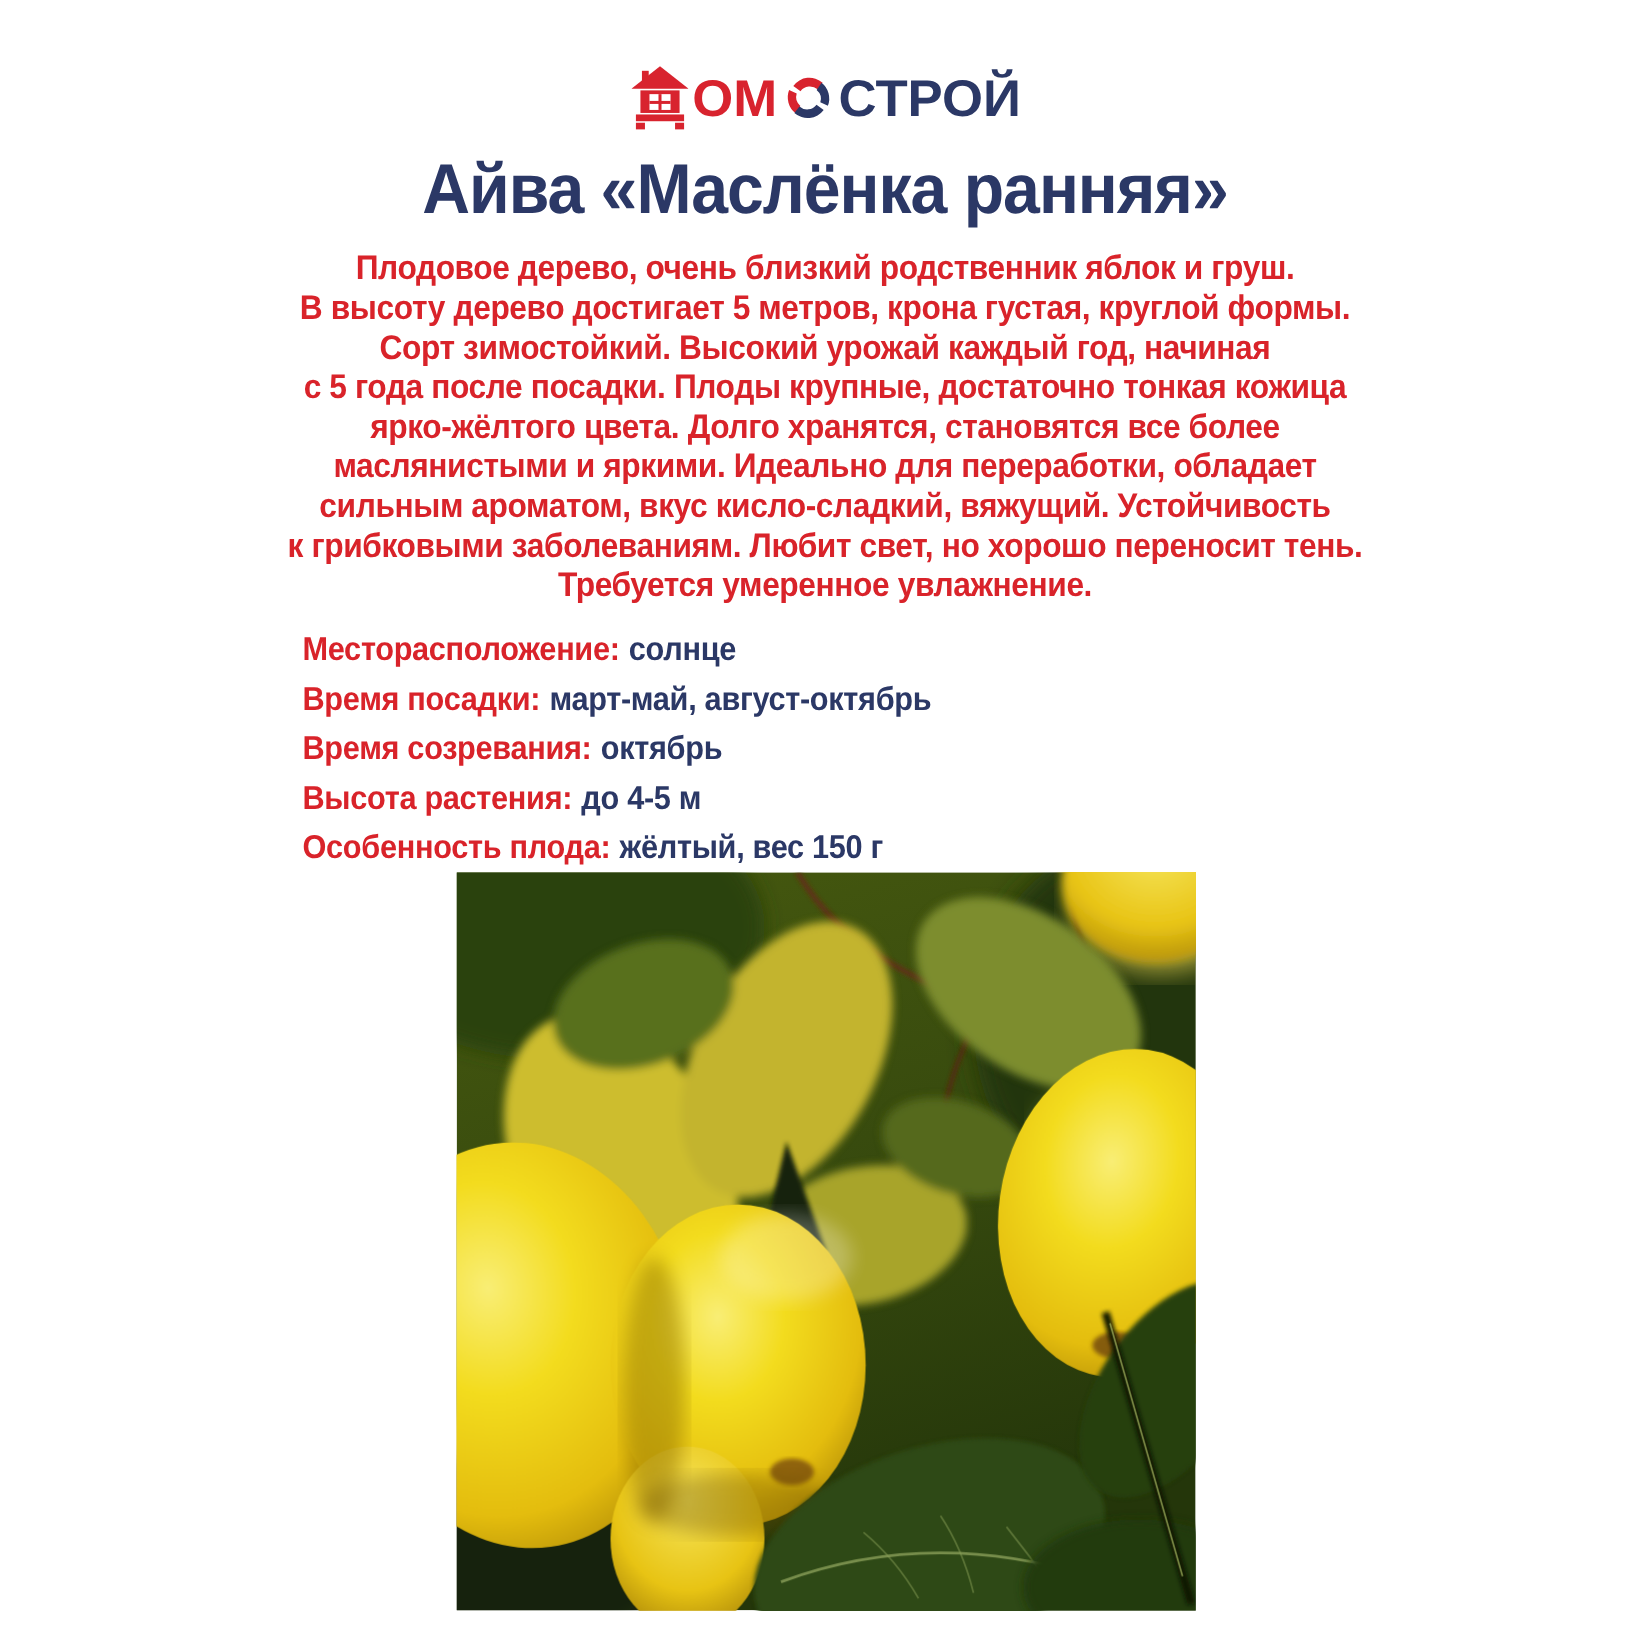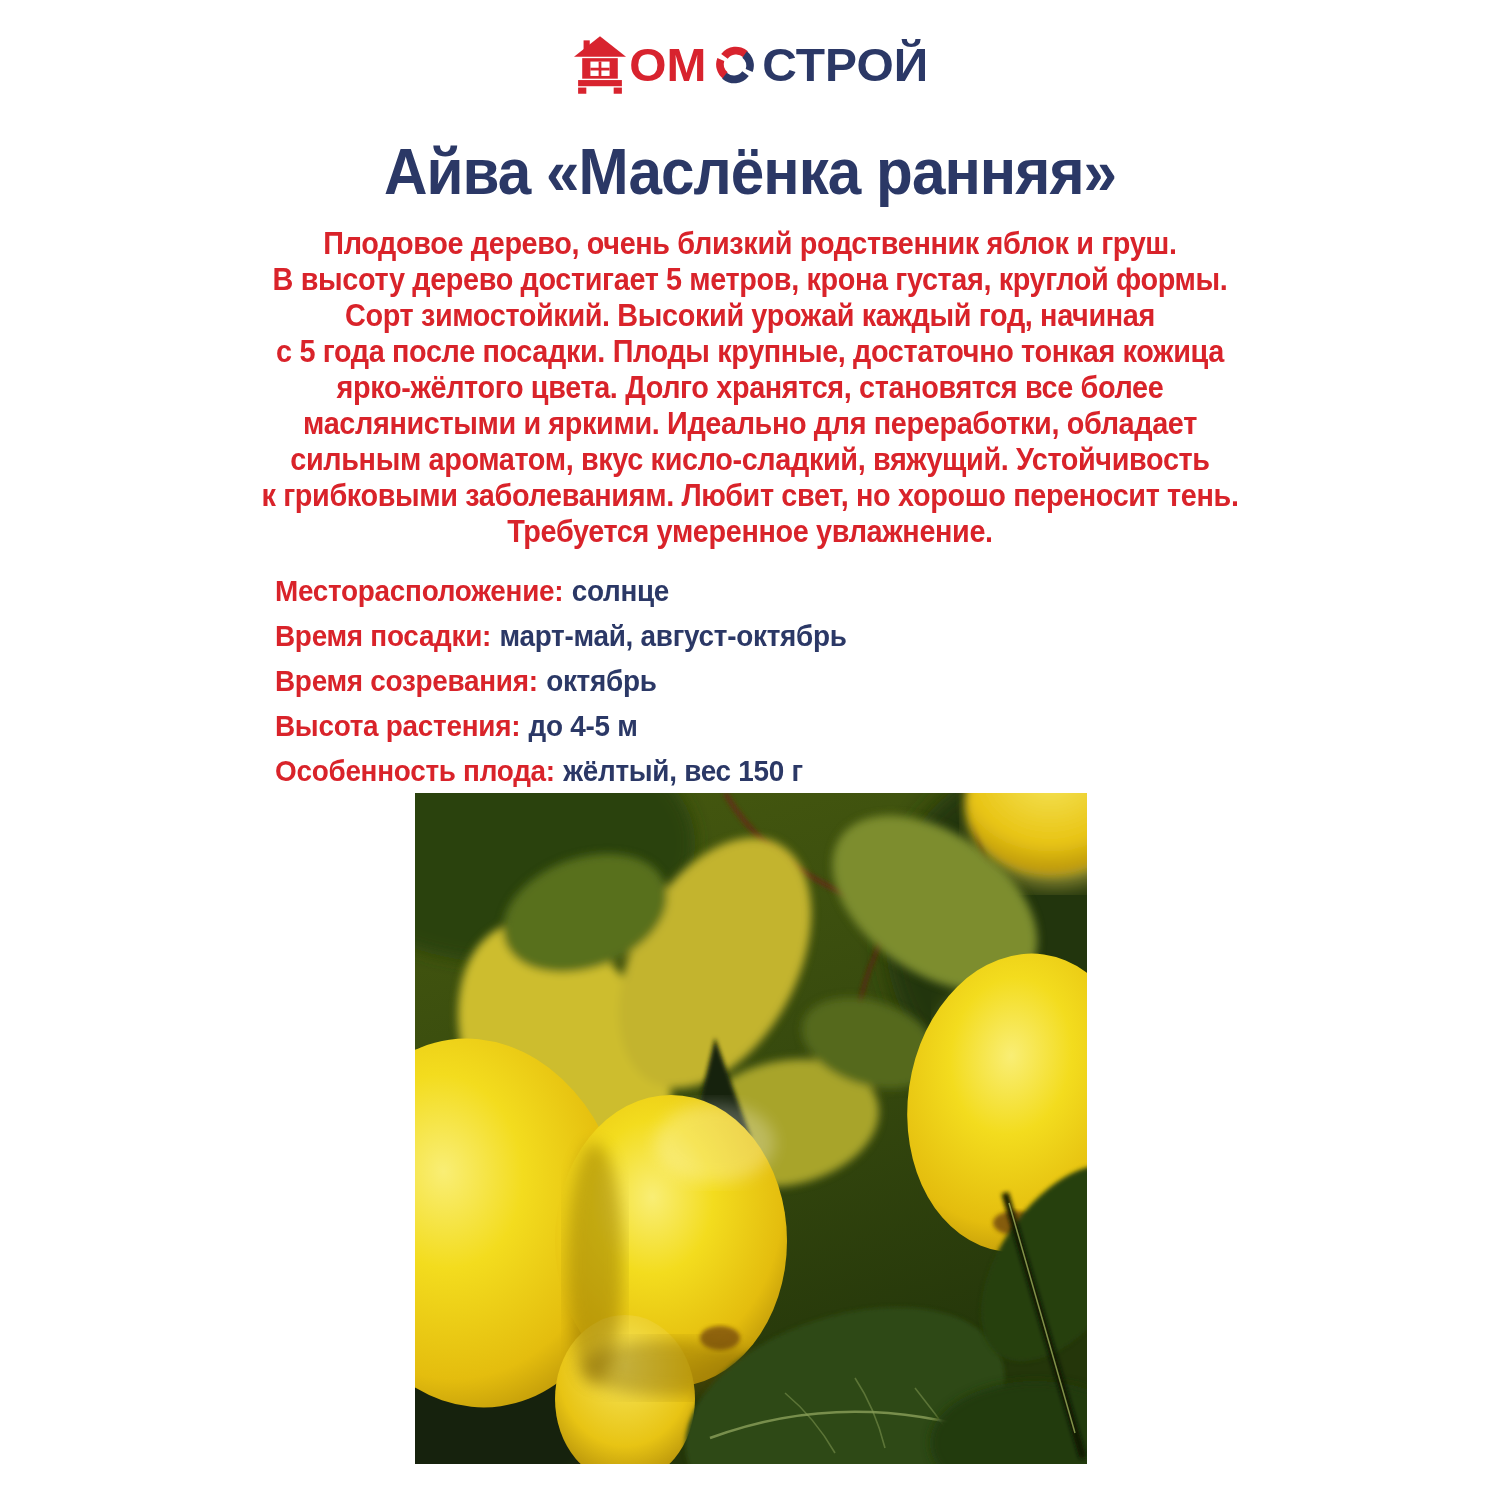--- a/index.html
+++ b/index.html
@@ -5,21 +5,21 @@
   html,body{margin:0;padding:0;background:#ffffff;}
   .page{
     position:relative;
     width:1500px;height:1500px;
     background:#ffffff;
     overflow:hidden;
     font-family:"Liberation Sans", sans-serif;
   }
   
   .logo{
-    position:absolute;top:36px;left:0;width:1500px;
+    position:absolute;top:60px;left:0;width:1500px;
     display:flex;justify-content:center;align-items:center;gap:4px;
   }
   .logo .word{
     font-weight:800;font-size:47px;letter-spacing:0px;
     transform:scaleX(1.02);line-height:56px;
   }
   .logo .red-word{color:#d8232e;}
   .logo .navy-word{color:#2b3866;}
   .logo svg{display:block;}
   

